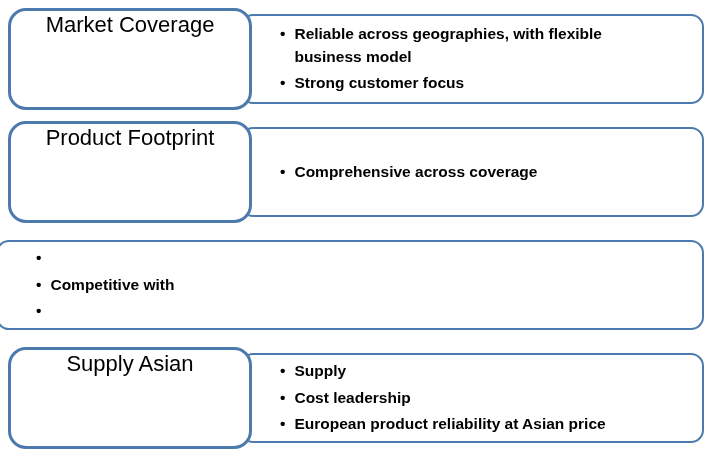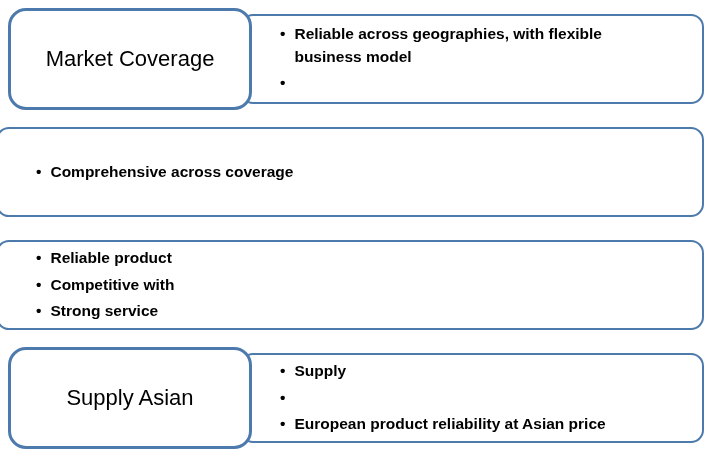--- a/index.html
+++ b/index.html
@@ -28,21 +28,21 @@
     margin-bottom: 11px;
   }
   .label-box {
     position: relative;
     z-index: 1;
     flex: 0 0 244px;
     background: var(--background);
     border: 3px solid var(--box-border);
     border-radius: 18px;
     display: flex;
-    align-items: center;
+    align-items: flex-start;
     justify-content: center;
     text-align: center;
   }
   .label-box .label-text {
     font-size: 22px;
     line-height: 1.25;
     max-width: 190px;
     color: var(--text);
   }
   .content-box {
@@ -88,67 +88,70 @@
       <span class="label-text">Market Coverage</span>
     </div>
     <div class="content-box">
       <ul class="bullets">
         <li>
           <span class="bullet">•</span>
           <span class="btext wrap-narrow">Reliable across geographies, with flexible business model</span>
         </li>
         <li>
           <span class="bullet">•</span>
+          <span class="btext">Strong customer focus</span>
         </li>
       </ul>
     </div>
   </div>
 
   <div class="row">
+    <div class="label-box">
+      <span class="label-text">Product Footprint</span>
+    </div>
     <div class="content-box">
       <ul class="bullets">
         <li>
           <span class="bullet">•</span>
           <span class="btext">Comprehensive across coverage</span>
         </li>
       </ul>
     </div>
   </div>
 
   <div class="row">
     <div class="content-box">
       <ul class="bullets">
         <li>
           <span class="bullet">•</span>
-          <span class="btext">Reliable product</span>
         </li>
         <li>
           <span class="bullet">•</span>
           <span class="btext">Competitive with</span>
         </li>
         <li>
           <span class="bullet">•</span>
-          <span class="btext">Strong service</span>
         </li>
       </ul>
     </div>
   </div>
 
   <div class="row">
     <div class="label-box">
       <span class="label-text">Supply Asian</span>
     </div>
     <div class="content-box">
       <ul class="bullets">
         <li>
           <span class="bullet">•</span>
           <span class="btext">Supply</span>
         </li>
         <li>
           <span class="bullet">•</span>
+          <span class="btext">Cost leadership</span>
         </li>
         <li>
           <span class="bullet">•</span>
           <span class="btext">European product reliability at Asian price</span>
         </li>
       </ul>
     </div>
   </div>
 
 </div>

